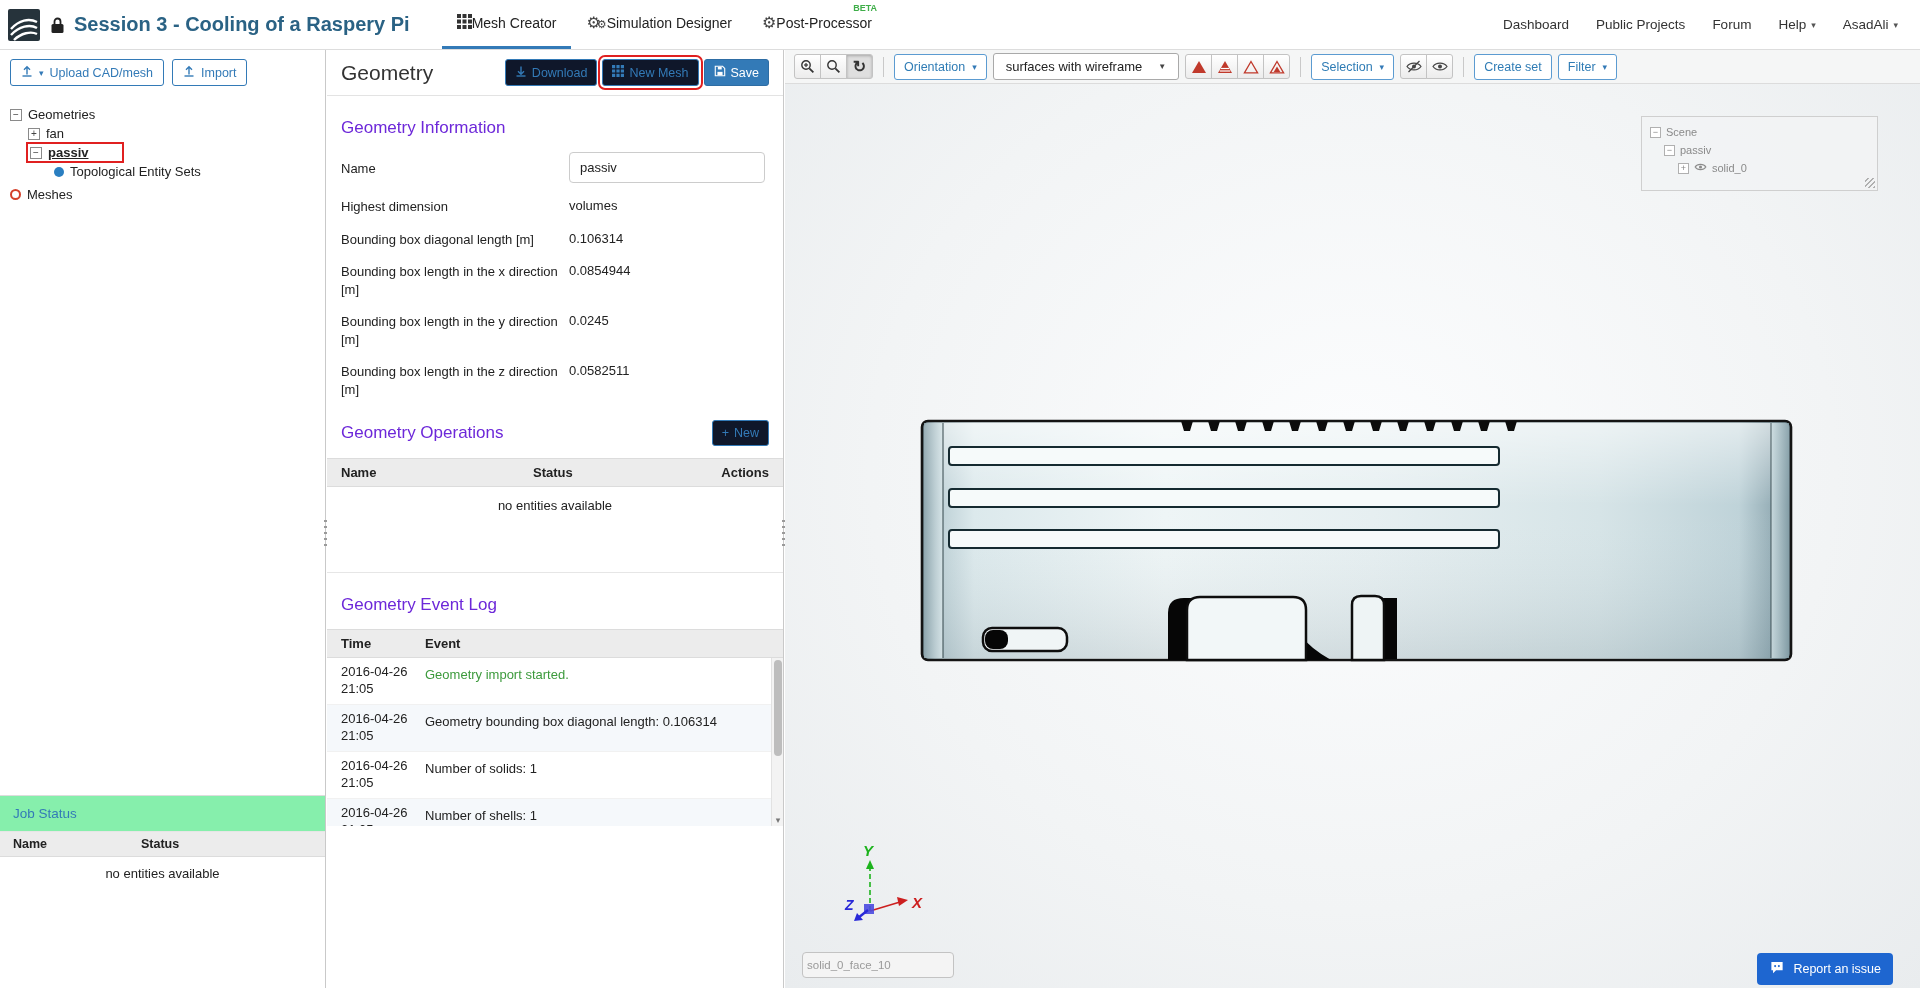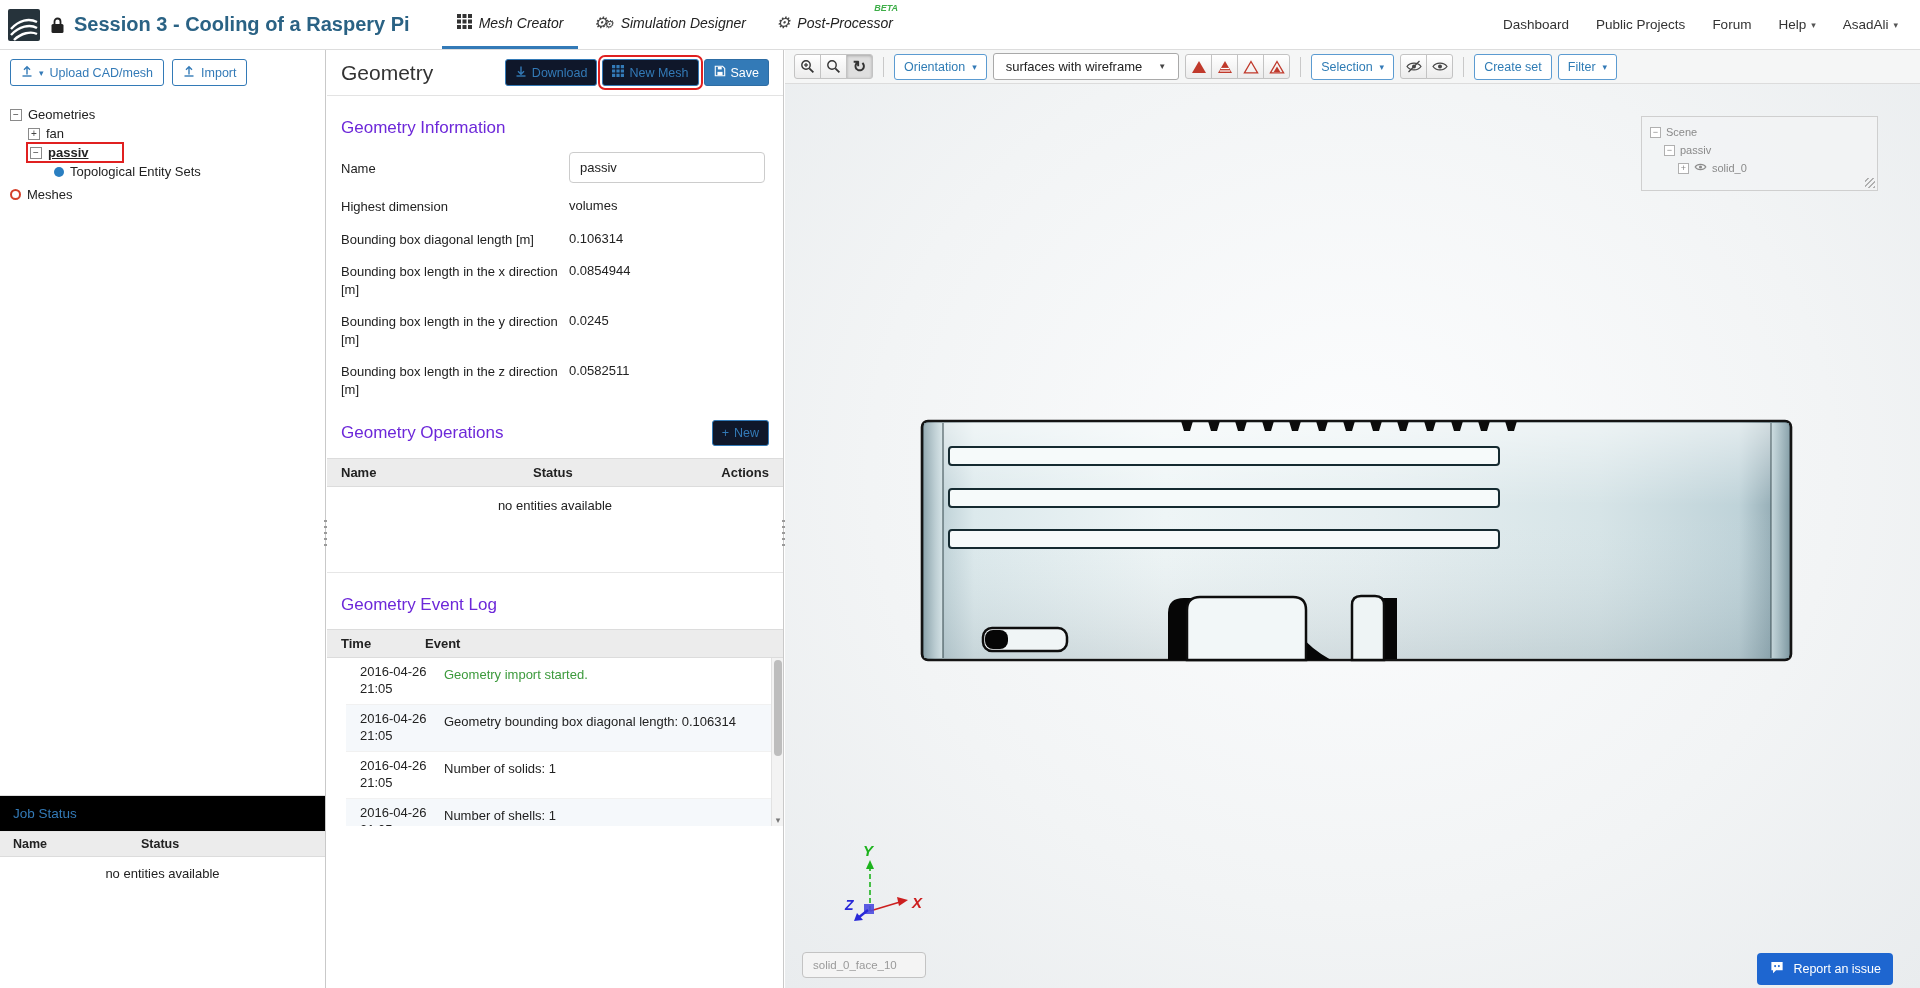--- a/index.html
+++ b/index.html
@@ -7,22 +7,22 @@
   body { font-family:"Liberation Sans",sans-serif; background:#fff; color:#222; overflow:hidden; }
   .app { position:relative; width:1920px; height:988px; background:#fff; }
 
   
   .topbar { position:absolute; top:0; left:0; right:0; height:50px; background:#fff;
             border-bottom:1px solid #ddd; display:flex; align-items:center; z-index:30; }
   .logo { width:32px; height:32px; margin-left:8px; flex:0 0 auto; cursor:pointer; }
   .lock { margin-left:10px; display:flex; align-items:center; }
   .app-title { font-size:20px; font-weight:bold; color:#2a6284; margin-left:9px; white-space:nowrap; }
   .tabs { display:flex; height:100%; margin-left:32px; }
-  .tab { display:flex; align-items:center; gap:7px; padding:7px 15px; font-size:14px; color:#222;
-         cursor:pointer; position:relative; border-bottom:3px solid transparent;font-style:italic; }
+  .tab { display:flex; align-items:center; padding:7px 15px; font-size:14px; color:#222;
+         cursor:pointer; position:relative; border-bottom:3px solid transparent; }
   .tab.active { border-bottom-color:#337ab7; }
   .gear-glyph { font-size:16px; color:#444; line-height:1; }
   .gear-glyph.small { font-size:11px; margin-left:-4px; }
   .beta-badge { position:absolute; top:3px; right:10px; color:#3fae49; font-size:9px; font-weight:bold; }
   .topnav { margin-left:auto; display:flex; align-items:center; gap:27px; padding-right:22px; font-size:13.5px; }
   .topnav a { color:#333; text-decoration:none; cursor:pointer; display:flex; align-items:center; gap:5px; white-space:nowrap; }
   .caret { font-size:9px; color:#555; }
 
   
   .sidebar { position:absolute; top:50px; left:0; width:326px; bottom:0; background:#fff; border-right:1px solid #c9c9c9; }
@@ -38,21 +38,21 @@
   .tree li.gap-top { margin-top:4px; }
   .expander { width:12px; height:12px; border:1px solid #8a8a8a; background:#fff; color:#444;
               font-size:10px; line-height:10px; text-align:center; flex:0 0 auto; cursor:pointer; }
   .dot-blue { width:10px; height:10px; border-radius:50%; background:#2a7fc1; flex:0 0 auto; }
   .ring-red { width:11px; height:11px; border-radius:50%; border:2px solid #d4402a; background:#fff; flex:0 0 auto; }
   .passiv-label { font-weight:bold; text-decoration:underline; }
   .red-box { display:inline-flex; align-items:center; gap:6px; padding:1px 34px 1px 2px; outline:2px solid #e02020; }
   .annotated-btn { outline:2px solid #e02020; outline-offset:2px; }
 
   .job-status { position:absolute; left:0; right:0; top:745px; border-top:1px solid #ddd; }
-  .job-status-header { padding:10px 13px; font-size:13.5px; color:#337ab7; background:#000000; border-bottom:1px solid #e6e6e6; }
+  .job-status-header { padding:10px 13px; font-size:13.5px; color:#337ab7; background:#86efac; border-bottom:1px solid #e6e6e6; }
   .job-cols { display:flex; background:#ececec; font-weight:bold; font-size:12.5px; padding:5px 13px; border-bottom:1px solid #dcdcdc; }
   .job-cols span:first-child { width:128px; }
   .job-empty { text-align:center; font-size:13px; padding:9px 0; color:#222; }
 
   .resize-dots { position:absolute; top:520px; width:5px; height:30px; z-index:25; cursor:col-resize;
                  background:repeating-linear-gradient(180deg,#9a9a9a 0 2px,transparent 2px 6px);
                  background-size:3px 100%; background-repeat:no-repeat; background-position:center; }
 
   
   .panel { position:absolute; top:50px; left:327px; width:457px; bottom:0; background:#fff; border-right:1px solid #c9c9c9; overflow:hidden; }
@@ -80,21 +80,21 @@
   .mt-head { display:flex; background:#ececec; border-bottom:1px solid #dcdcdc; font-weight:bold;
              font-size:13px; padding:6px 14px; }
   .mt-head .c1 { width:33%; } .mt-head .c2 { width:33%; text-align:center; } .mt-head .c3 { width:34%; text-align:right; }
   .mt-empty { text-align:center; font-size:13px; padding:11px 0 0; }
   .ops-body { min-height:86px; border-bottom:1px solid #e6e6e6; }
 
   .elog { border-top:1px solid #dcdcdc; position:relative; }
   .elog-head { display:flex; background:#ececec; border-bottom:1px solid #dcdcdc; font-weight:bold;
                font-size:13px; padding:6px 8px 6px 14px; }
   .elog-head .t { width:80px; } .elog-head .e { flex:1; padding-left:4px; }
-  .elog-body { position:relative; height:168px; overflow:hidden;padding-left:19px; }
+  .elog-body { position:relative; height:168px; overflow:hidden; }
   .elog-rows { margin-right:12px; }
   .elog-row { display:flex; padding:6px 4px 6px 14px; font-size:13px; border-bottom:1px solid #f1f1f1; }
   .elog-row:nth-child(even) { background:#f5f8fb; }
   .elog-row .t { width:80px; line-height:1.3; }
   .elog-row .e { flex:1; padding-left:4px; padding-top:3px; }
   .elog-row .e.green { color:#3c9a3c; }
   .elog-scroll { position:absolute; top:0; right:0; bottom:0; width:12px; background:#f3f3f3; border-left:1px solid #e2e2e2; }
   .elog-thumb { position:absolute; top:2px; left:2px; width:8px; height:96px; background:#bdbdbd; border-radius:4px; cursor:grab; }
   .elog-arrow { position:absolute; bottom:1px; left:0; width:12px; text-align:center; font-size:9px; color:#777; cursor:pointer; }
 
@@ -122,23 +122,23 @@
   .scene-tree { position:absolute; top:66px; right:42px; width:237px; height:75px;
                 background:rgba(242,243,244,0.92); border:1px solid #cfcfcf; font-size:11px; color:#8a8a8a;
                 padding:6px 8px; z-index:5; }
   .scene-tree::after { content:""; position:absolute; right:2px; bottom:2px; width:10px; height:10px;
                 background:repeating-linear-gradient(135deg,transparent 0 2px,#b0b0b0 2px 3.5px); }
   .st-row { display:flex; align-items:center; gap:5px; height:18px; cursor:pointer; }
   .st-row.i1 { padding-left:14px; } .st-row.i2 { padding-left:28px; }
   .st-exp { width:11px; height:11px; border:1px solid #b0b0b0; background:#fff; color:#888;
             font-size:9px; line-height:9px; text-align:center; flex:0 0 auto; }
 
-  .face-tooltip { position:absolute; left:17px; bottom:10px; width:124px; background:#f4f4f4;
+  .face-tooltip { position:absolute; left:17px; bottom:10px; width:152px; background:#f4f4f4;
                   border:1px solid #c3c3c3; border-radius:4px; color:#9a9a9a; font-size:11.5px;
-                  padding:6px 10px; z-index:5; }
+                  padding:6px 4px; z-index:5; }
   .report-issue { position:absolute; right:27px; bottom:3px; display:flex; align-items:center; gap:8px;
                   background:#1e66d0; border:none; border-radius:4px; color:#fff; font-size:12.5px;
                   padding:7px 12px; cursor:pointer; font-family:inherit; z-index:6; }
 </style>
 </head>
 <body>
 
 <div class="app">
 
   <header class="topbar">

